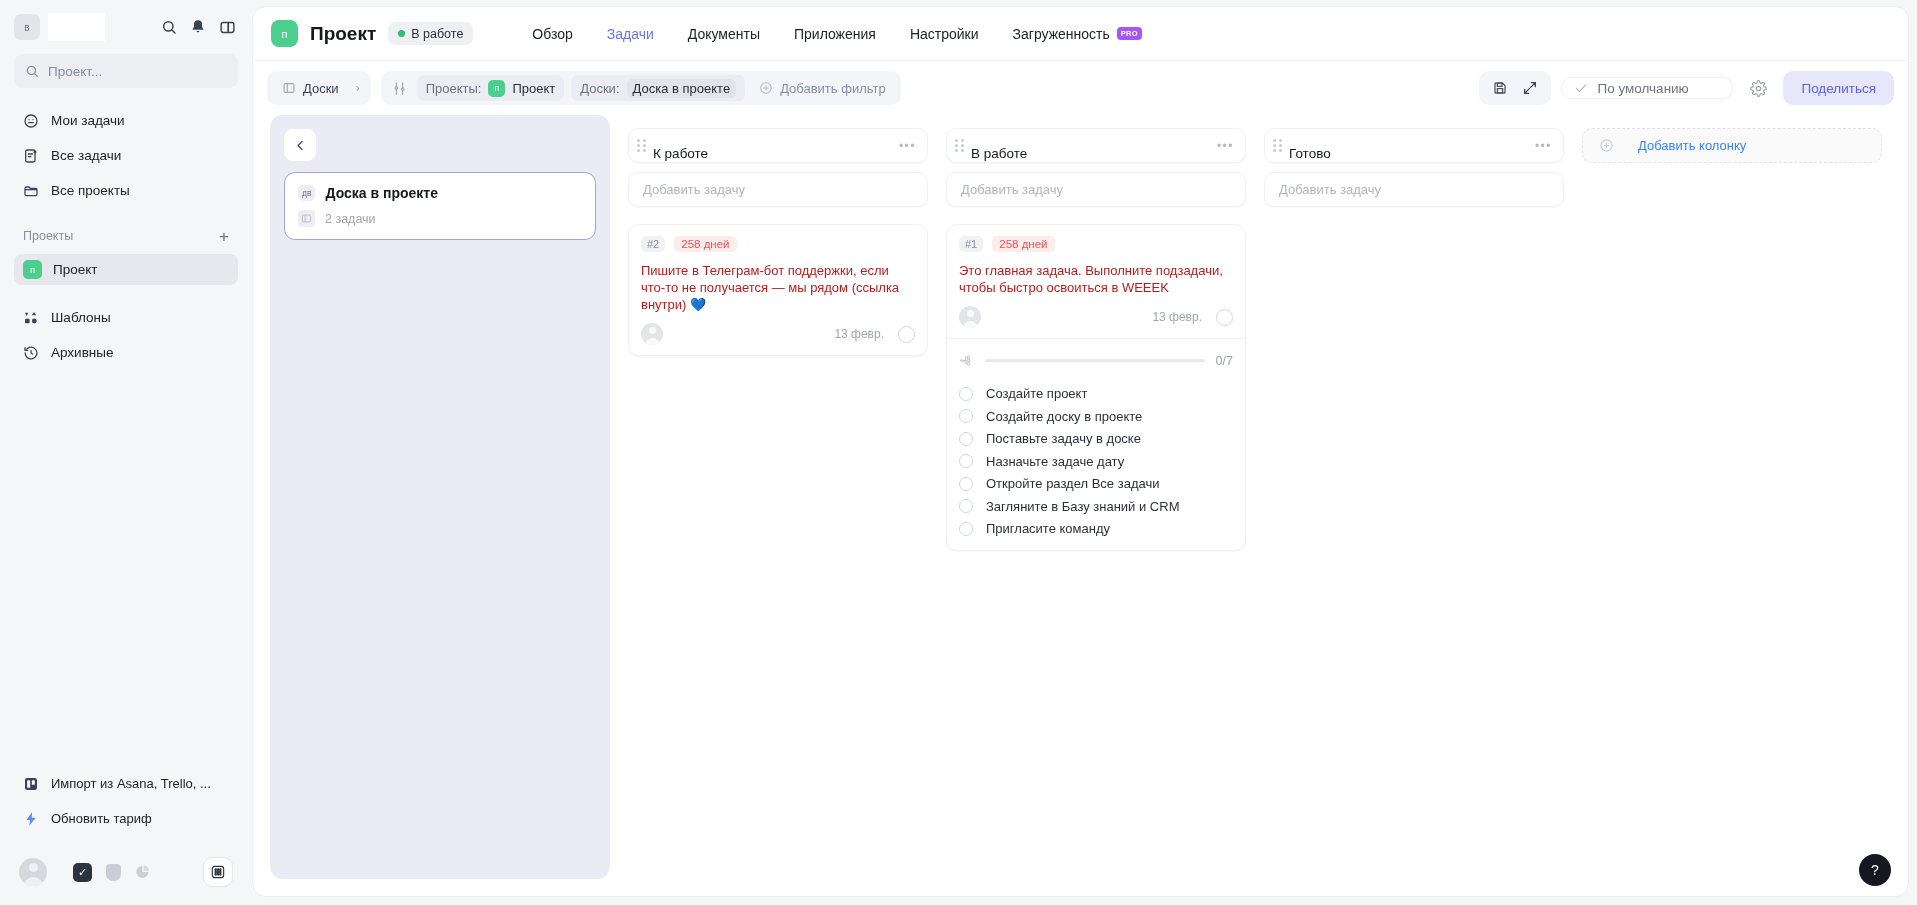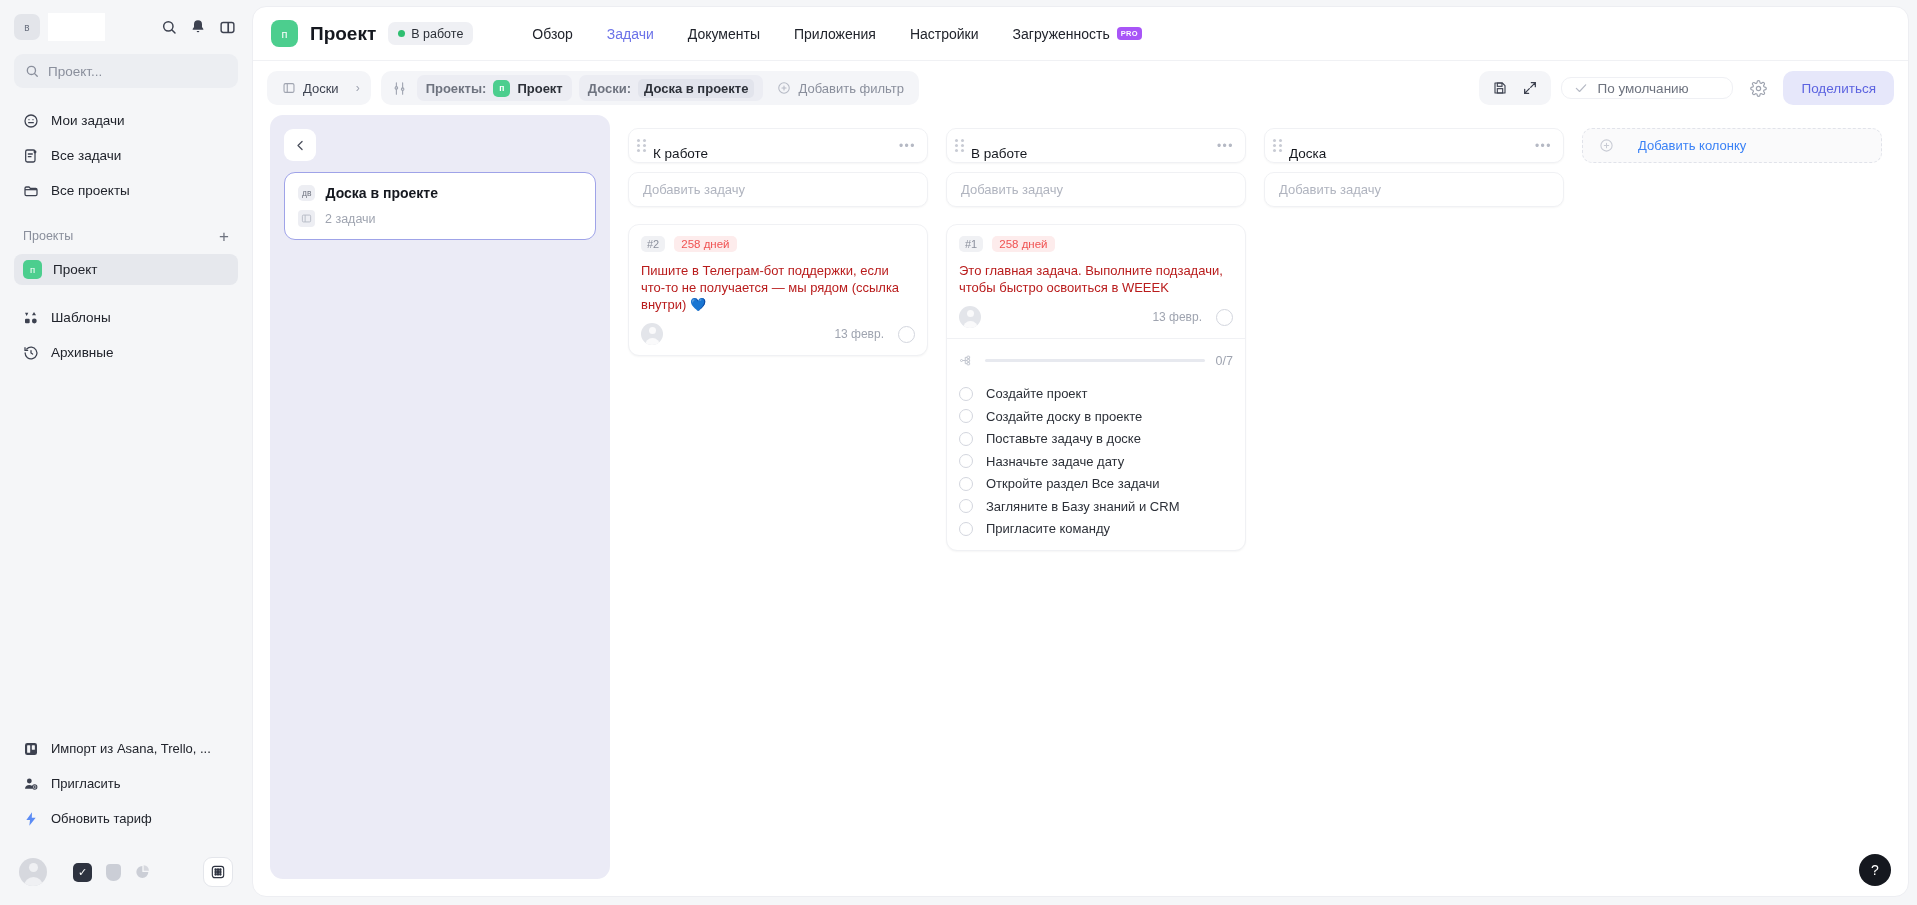--- a/index.html
+++ b/index.html
@@ -150,21 +150,21 @@
   }
   .tb-btn {
     height: 26px; display: flex; align-items: center; gap: 7px;
     padding: 0 7px; border-radius: 7px; cursor: pointer;
     font-size: 13px; color: #3D4250; white-space: nowrap;
   }
   .tb-chev { color: #9FA4B0; font-size: 12px; padding: 0 3px; }
   .filter-chip {
     height: 26px; border-radius: 7px; background: #ECEDF3;
     display: flex; align-items: center; gap: 7px; padding: 0 9px;
-    font-size: 13px; color: #2C3038; cursor: pointer; white-space: nowrap; font-weight: bold;
+    font-size: 13px; color: #2C3038; cursor: pointer; white-space: nowrap;
   }
   .filter-chip .lbl { color: #6E737F; }
   .chip-badge {
     width: 17px; height: 17px; border-radius: 5px; background: #4CCE8E;
     color: #fff; font-size: 8.5px; display: flex; align-items: center; justify-content: center;
     flex: 0 0 17px;
   }
   .chip-val { background: #E2E4EC; border-radius: 5px; padding: 2px 6px; color: #2C3038; }
   .add-filter { color: #8A8F9C; }
   .tb-spacer { flex: 1; }
@@ -415,31 +415,20 @@
       <div class="bottom-links">
         <div class="nav-item">
           <span class="ic">
             <svg width="16" height="16" viewBox="0 0 24 24" fill="currentColor">
                 <rect x="3" y="3" width="18" height="18" rx="3.5"></rect>
                 <rect x="6.2" y="6.2" width="4.6" height="11.6" rx="1" fill="#F5F6F8"></rect>
                 <rect x="13.2" y="6.2" width="4.6" height="7" rx="1" fill="#F5F6F8"></rect>
               </svg>
           </span>
           <span>Импорт из Asana, Trello, ...</span>
-        </div>
-        <div class="nav-item">
-          <span class="ic">
-            <svg width="16" height="16" viewBox="0 0 24 24" fill="currentColor">
-                <circle cx="9.5" cy="7.5" r="3.6"></circle>
-                <path d="M3 19c0-3.4 2.9-5.6 6.5-5.6 1.5 0 2.9.4 4 1.1V19z"></path>
-                <circle cx="17.5" cy="16.5" r="3.3" fill="none" stroke="currentColor" stroke-width="1.6"></circle>
-                <path d="M17.5 15v3M16 16.5h3" stroke="currentColor" stroke-width="1.4" stroke-linecap="round"></path>
-              </svg>
-          </span>
-          <span>Пригласить</span>
         </div>
         <div class="nav-item">
           <span class="ic" style="color:#5C8CF5">
             <svg width="16" height="16" viewBox="0 0 24 24" fill="currentColor">
                 <path d="M13.5 2 5 13.5h5.5L9.5 22 19 10h-5.8z"></path>
               </svg>
           </span>
           <span>Обновить тариф</span>
         </div>
       </div>
@@ -710,21 +699,21 @@
           <div class="col">
             <div class="col-head">
               <span class="drag-dots">
                   <i></i>
                   <i></i>
                   <i></i>
                   <i></i>
                   <i></i>
                   <i></i>
                 </span>
-              <span class="col-title">Доска</span>
+              <span class="col-title">Готово</span>
               <span class="col-more">•••</span>
             </div>
             <div class="add-task">Добавить задачу</div>
           </div>
 
           <div class="add-col">
             <span class="ic" style="color:#C8CBD4">
               <svg width="15" height="15" viewBox="0 0 24 24" fill="none" stroke="currentColor" stroke-width="1.7" stroke-linecap="round">
                   <circle cx="12" cy="12" r="9"></circle>
                   <path d="M12 8.5v7M8.5 12h7"></path>

